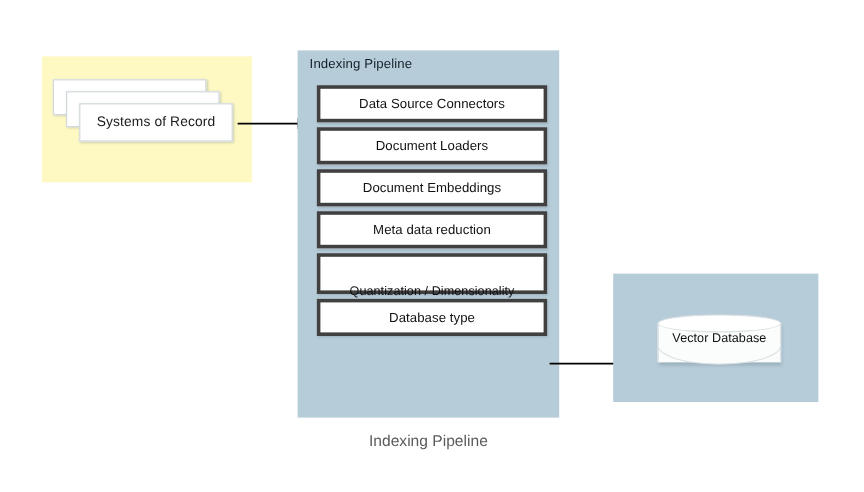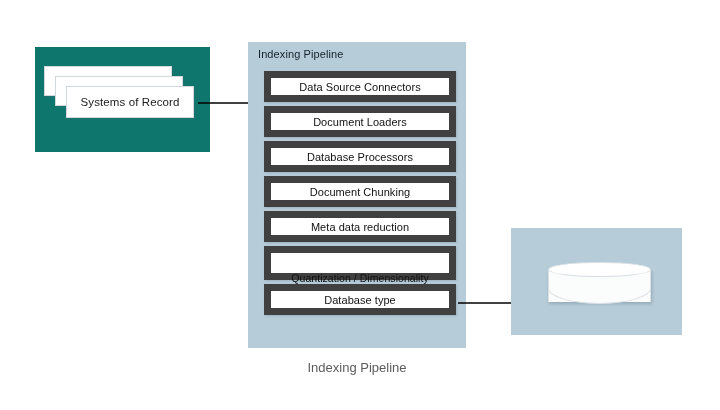--- a/index.html
+++ b/index.html
@@ -23,21 +23,21 @@
     background: #ffffff;
   }
 
   
   #source-panel {
     position: absolute;
     left: 35px;
     top: 47px;
     width: 175px;
     height: 105px;
-    background: #0f766e;
+    background: #fef9c3;
   }
   .card {
     position: absolute;
     background: #ffffff;
     border: 1px solid #d2d8dc;
     box-shadow: 1px 1px 2px rgba(80,100,115,0.28);
     box-sizing: border-box;
   }
   #card-back {
     left: 9px;
@@ -90,21 +90,21 @@
     top: 29px;
     width: 192px;
     display: flex;
     flex-direction: column;
     gap: 4px;
   }
   .pipeline-row {
     width: 192px;
     height: 31px;
     background: #ffffff;
-    border: 7px solid #404040;
+    border: 3px solid #404040;
     box-shadow: 1px 1px 2px rgba(80,100,115,0.25);
     box-sizing: border-box;
     display: flex;
     align-items: center;
     justify-content: center;
     text-align: center;
   }
   .pipeline-row.two-line {
     height: 34px;
     line-height: 12.5px;
@@ -233,24 +233,21 @@
   <div id="pipeline-panel">
     <div id="pipeline-title">Indexing Pipeline</div>
     <div id="pipeline-rows">
         <div class="pipeline-row">
           <span class="row-label">Data Source Connectors</span>
         </div>
         <div class="pipeline-row">
           <span class="row-label">Document Loaders</span>
         </div>
         <div class="pipeline-row">
-          <span class="row-label">Database Processors</span>
-        </div>
-        <div class="pipeline-row">
-          <span class="row-label">Document Chunking</span>
+          <span class="row-label">Document Embeddings</span>
         </div>
         <div class="pipeline-row">
           <span class="row-label">Meta data reduction</span>
         </div>
         <div class="pipeline-row two-line">
           <span class="row-label">Quantization / Dimensionality reduction</span>
         </div>
         <div class="pipeline-row">
           <span class="row-label">Database type</span>
         </div>
@@ -262,16 +259,17 @@
   <svg class="arrow-svg" id="arrow-pipeline-to-target" viewBox="0 0 66 14">
     <line x1="0" y1="7" x2="56" y2="7" stroke="#000000" stroke-width="1.6"></line>
     <polygon points="56,2.5 65,7 56,11.5" fill="#000000"></polygon>
   </svg>
 
   <div id="target-panel">
     <div id="cylinder">
       <div id="cyl-body"></div>
       <div id="cyl-bottom"></div>
       <div id="cyl-top"></div>
+      <div id="cyl-label">Vector Database</div>
     </div>
   </div>
 
 </div>
 
 </body></html>

